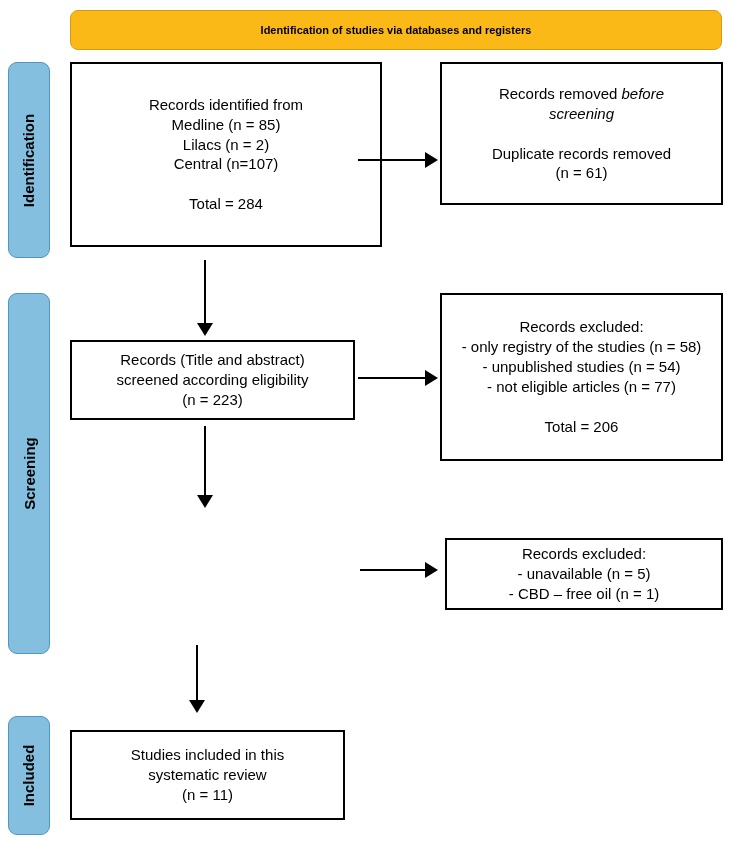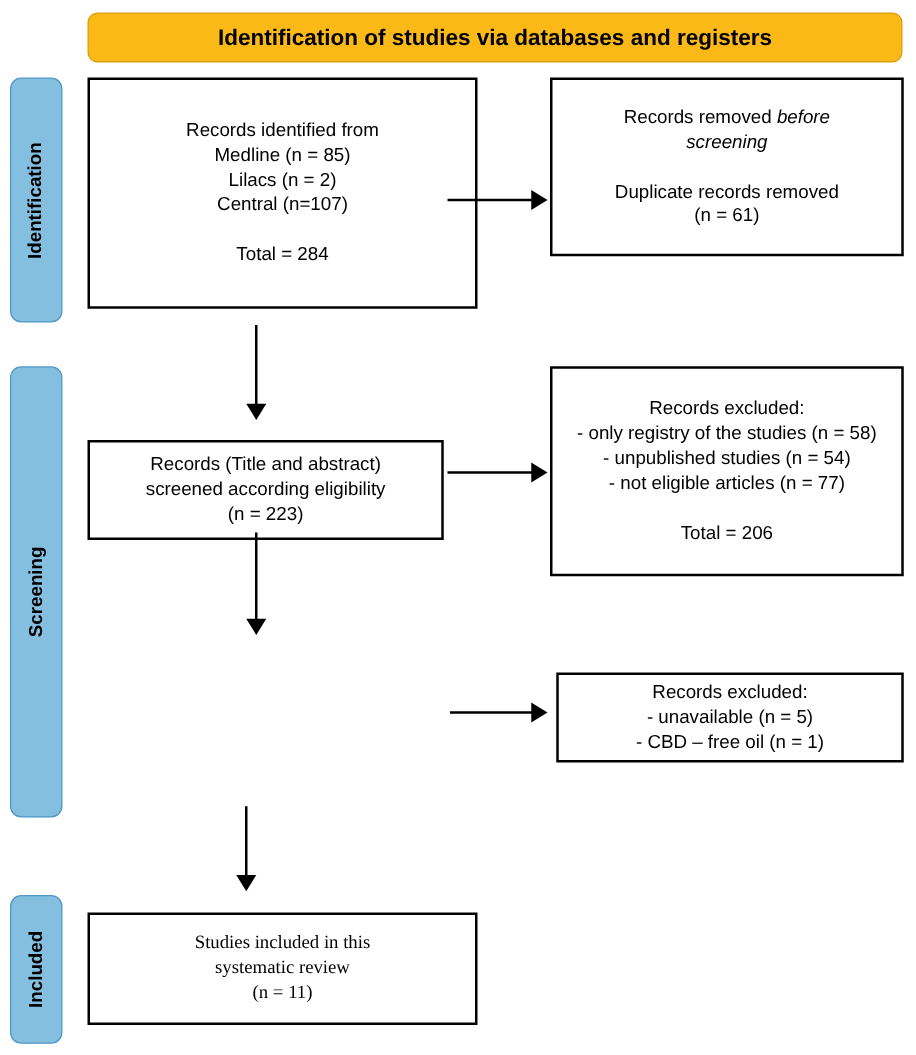--- a/index.html
+++ b/index.html
@@ -6,21 +6,21 @@
   .page {
     position:relative; width:733px; height:844px; background:#ffffff;
     font-family:"Liberation Sans", sans-serif; color:#000; overflow:hidden;
   }
 
   
   .banner {
     position:absolute; left:70px; top:10px; width:650px; height:38px;
     background:#FBB917; border:1px solid #D99C08; border-radius:8px;
     display:flex; align-items:center; justify-content:center;
-    font-weight:bold; font-size:18px;
+    font-weight:bold; font-size:11px;
   }
 
   
   .stage {
     position:absolute; left:8px; width:40px;
     background:#85BFE0; border:1px solid #4E97C6; border-radius:9px;
     display:flex; align-items:center; justify-content:center;
   }
   .stage .rot {
     transform:rotate(-90deg); white-space:nowrap;
@@ -36,25 +36,25 @@
     box-sizing:border-box; padding:8px 10px;
     display:flex; flex-direction:column; align-items:center; justify-content:center;
     text-align:center; font-size:15px; line-height:1.33;
   }
   .line { display:block; }
   .line:empty { height:20px; }
   .italic { font-style:italic; }
 
   #box-identified          { left:70px;  top:62px;  width:312px; height:185px; }
   #box-removed             { left:440px; top:62px;  width:283px; height:143px; }
-  #box-screened            { left:70px;  top:340px; width:285px; height:80px;margin-top:12px;  }
+  #box-screened            { left:70px;  top:340px; width:285px; height:80px;  }
   #box-excluded-screening  { left:440px; top:293px; width:283px; height:168px; }
   #box-assessed            { left:70px;  top:530px; width:285px; height:85px;  }
   #box-excluded-eligibility{ left:445px; top:538px; width:278px; height:72px;  }
-  #box-included            { left:70px;  top:730px; width:312px; height:90px;font-family:Liberation Serif, serif;  }
+  #box-included            { left:70px;  top:730px; width:275px; height:90px;  }
 
   
   .harrow { position:absolute; height:16px; }
   .harrow .shaft { position:absolute; left:0; right:12px; top:7px; height:2px; background:#000; }
   .harrow .head  { position:absolute; right:0; top:0; width:0; height:0;
                    border-top:8px solid transparent; border-bottom:8px solid transparent;
                    border-left:13px solid #000; }
   .varrow { position:absolute; width:16px; }
   .varrow .shaft { position:absolute; top:0; bottom:12px; left:7px; width:2px; background:#000; }
   .varrow .head  { position:absolute; bottom:0; left:0; width:0; height:0;

